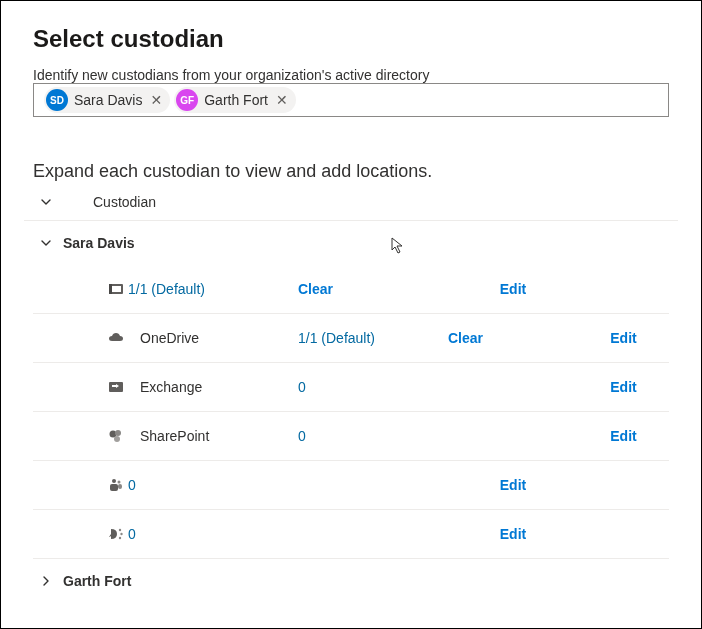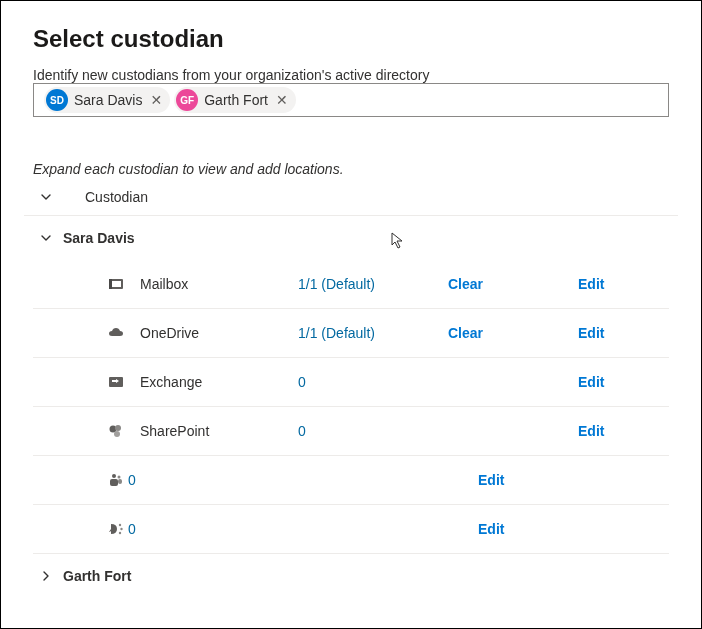--- a/index.html
+++ b/index.html
@@ -48,50 +48,49 @@
     border-radius: 50%;
     color: #fff;
     font-size: 10px;
     font-weight: 600;
     display: inline-flex;
     align-items: center;
     justify-content: center;
     flex-shrink: 0;
   }
   .avatar.a1 { background: #0078d4; }
-  .avatar.a2 { background: #ec4899; }
+  .avatar.a2 { background: #d946ef; }
   .chip-label { font-size: 14px; color: #323130; }
   .chip-x {
     font-size: 14px;
     color: #605e5c;
     cursor: pointer;
     padding: 0 2px;
     line-height: 1;
   }
   .picker-input {
     flex: 1;
     color: #605e5c;
     font-size: 14px;
     white-space: nowrap;
     overflow: hidden;
     padding-left: 4px;
   }
   .expand-text {
     margin-top: 44px;
-    font-size: 14px;
+    font-size: 18px;
     color: #323130;
     margin-bottom: 4px;
-    font-style: italic;
   }
   .header-row {
     display: flex;
     align-items: center;
     padding: 8px 0;
     font-size: 14px;
-    gap: 8px;
+    gap: 16px;
   }
   .chev {
     width: 14px;
     height: 14px;
     display: inline-flex;
     align-items: center;
     justify-content: center;
     color: #323130;
     margin-left: 6px;
     margin-right: 10px;
@@ -143,21 +142,21 @@
   .loc-icon svg { width: 16px; height: 16px; }
   .loc-name { color: #323130; padding-left: 12px; }
   .loc-count { color: #0369a1; }
   .link {
     color: #0078d4;
     font-weight: 600;
     cursor: pointer;
     font-size: 14px;
   }
   .loc-clear { }
-  .loc-edit { text-align: left; padding-left: 30px; }
+  .loc-edit { text-align: center; padding-left: 30px; }
 </style>
 </head>
 <body>
 
 <h1>Select custodian</h1>
 <div class="subtext">Identify new custodians from your organization's active directory</div>
 
 <div class="picker">
   <span class="chip">
     <span class="avatar a1">SD</span>
@@ -201,21 +200,20 @@
 
   <div class="loc-row">
     <span></span>
     <span class="loc-icon">
       <svg viewBox="0 0 16 16">
           <rect x="1" y="3" width="14" height="10" rx="1" fill="#605e5c"></rect>
           <rect x="3" y="5" width="10" height="6" fill="#fff"></rect>
           <rect x="1" y="3" width="3" height="10" fill="#494847"></rect>
         </svg>
     </span>
-    <span class="loc-name">Mailbox</span>
     <span class="loc-count">1/1 (Default)</span>
     <span class="link loc-clear">Clear</span>
     <span class="link loc-edit">Edit</span>
   </div>
 
   <div class="loc-row">
     <span></span>
     <span class="loc-icon">
       <svg viewBox="0 0 16 16">
           <path d="M4 11 Q1 11 1 8.5 Q1 6 4 6 Q5 3 8 3 Q11 3 12 6 Q15 6 15 8.5 Q15 11 12 11 Z" fill="#605e5c"></path>

